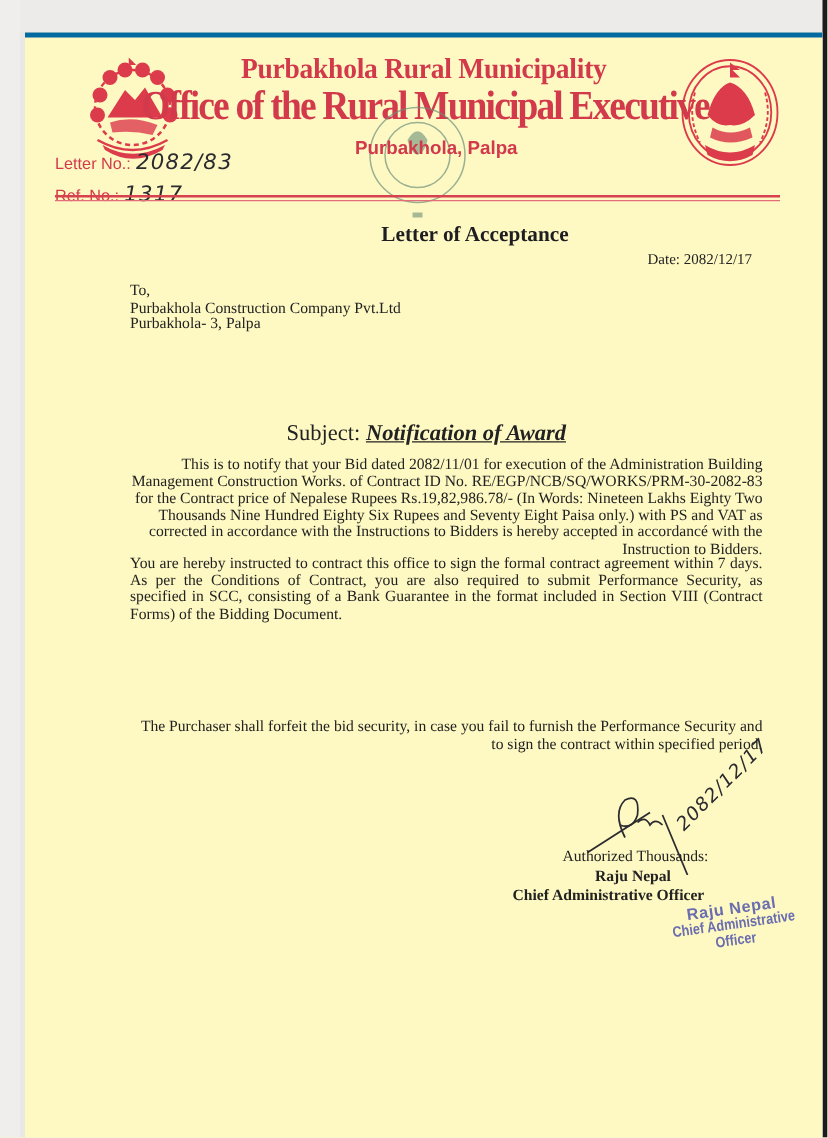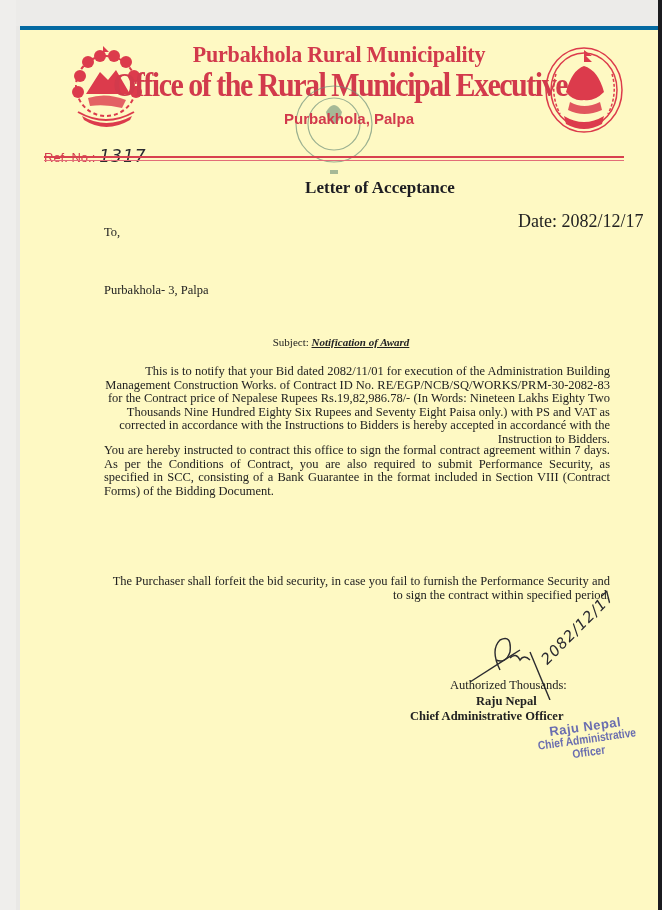--- a/index.html
+++ b/index.html
@@ -54,26 +54,26 @@
   }
   .letter-no { top: 90px; }
   .ref-no { top: 116px; }
   .rule-top1 { position: absolute; left: 24px; top: 126px; width: 580px; height: 2px; background: #d8414f; }
   .rule-top2 { position: absolute; left: 24px; top: 130px; width: 580px; height: 1px; background: #e36e78; }
 
   .doc-title {
     position: absolute; left: 0; width: 720px; top: 148px; text-align: center;
     font-weight: bold; font-size: 17px; color: #1d1d22;
   }
-  .date { position: absolute; left: 498px; top: 170px; font-size: 18px; color: #222; margin-top: 11px; }
+  .date { position: absolute; left: 498px; top: 170px; font-size: 12px; color: #222; }
   .body-text { position: absolute; left: 84px; font-size: 12.5px; color: #222; line-height: 14px; }
   .to { top: 195px; }
   .company { top: 209px; }
-  .address { top: 253px; text-align: right; }
-  .subject { position: absolute; left: 0; width: 642px; top: 306px; text-align: center; font-size: 11px; color: #222; }
+  .address { top: 221px; text-align: right; }
+  .subject { position: absolute; left: 0; width: 642px; top: 306px; text-align: center; font-size: 18px; color: #222; }
   .subject .sub-val { font-weight: bold; font-style: italic; text-decoration: underline; }
   .para { position: absolute; left: 84px; width: 506px; font-size: 12.5px; line-height: 13.6px; color: #222; text-align: right; }
   .para1 { top: 335px; }
   .para2 { top: 414px; text-align: justify; }
   .para3 { top: 502px; }
   .para3 b.amt { font-weight: bold; }
   .para3 i.words { font-weight: bold; font-style: italic; }
   .para4 { top: 545px; }
 
   .sig-area { position: absolute; left: 400px; top: 590px; width: 240px; height: 170px; }
@@ -154,31 +154,35 @@
       </g>
       <g fill="#6d8f7a" opacity="0.7">
         <path d="M36 30 Q44 16 52 30 Q50 40 44 42 Q38 40 36 30 Z"></path>
         <rect x="40" y="88" width="8" height="4"></rect>
       </g>
     </svg>
   </div>
 
   <div class="title3">Purbakhola, Palpa</div>
 
+  <div class="ref-line letter-no">
+    <span>Letter No.:</span><span class="hand">2082/83</span>
+  </div>
   <div class="ref-line ref-no">
     <span>Ref. No.:</span><span class="hand">1317</span>
   </div>
 
   <div class="rule-top1"></div>
   <div class="rule-top2"></div>
 
   <div class="doc-title">Letter of Acceptance</div>
   <div class="date">Date: 2082/12/17</div>
 
   <div class="body-text to">To,</div>
+  <div class="body-text company">Purbakhola Construction Company Pvt.Ltd</div>
   <div class="body-text address">Purbakhola- 3, Palpa</div>
 
   <div class="subject">
     <span>Subject:</span>
     <span class="sub-val">Notification of Award</span>
   </div>
 
   <div class="para para1">This is to notify that your  Bid dated  2082/11/01 for execution of the Administration Building Management Construction Works. of Contract ID No. RE/EGP/NCB/SQ/WORKS/PRM-30-2082-83 for the Contract price of Nepalese Rupees Rs.19,82,986.78/- (In Words: Nineteen Lakhs Eighty Two Thousands Nine Hundred Eighty Six  Rupees and Seventy Eight  Paisa only.)  with PS and VAT as corrected in accordance with the Instructions to Bidders is hereby accepted in accordancé with the Instruction to Bidders.</div>
   <div class="para para2">You are hereby instructed to contract this office to sign the formal contract agreement within 7 days. As per the Conditions of Contract, you are also required to submit Performance Security, as specified in SCC, consisting of a Bank Guarantee in the format included in Section VIII (Contract Forms) of the Bidding Document.</div>
   <div class="para para4">The Purchaser shall forfeit the bid security, in case you fail to furnish the Performance Security and to sign the contract within specified period.</div>

